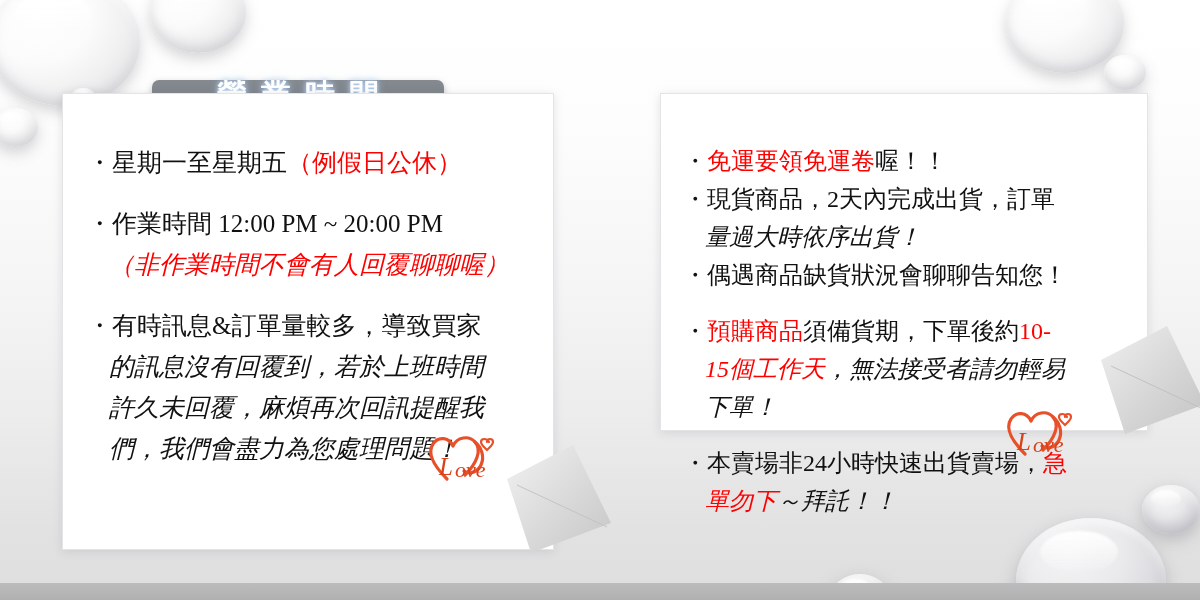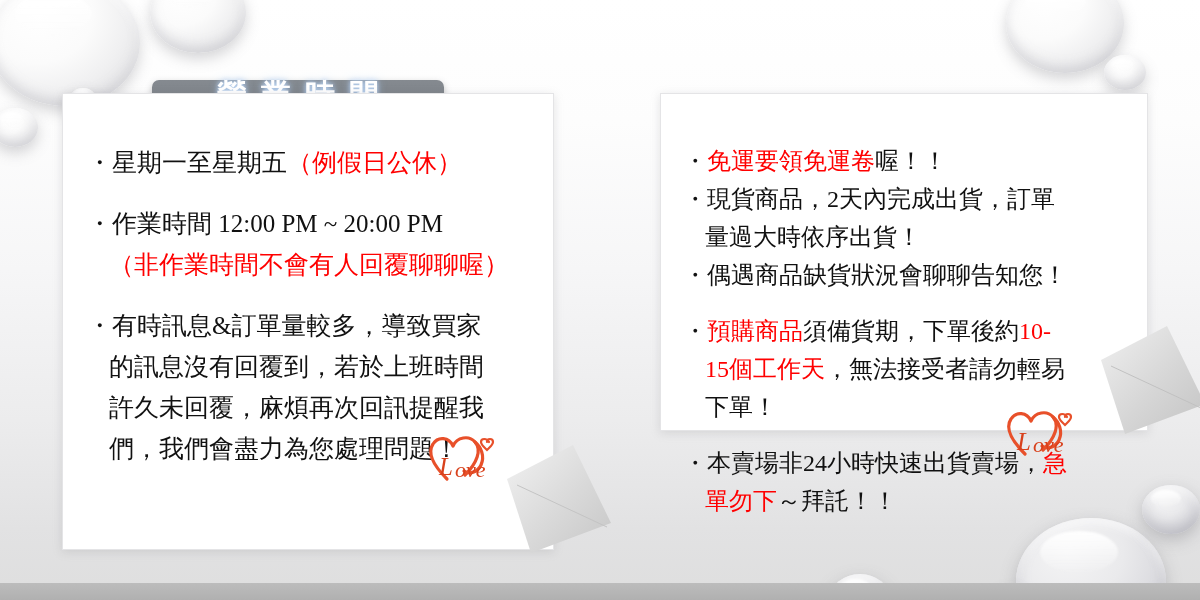--- a/index.html
+++ b/index.html
@@ -145,21 +145,21 @@
   .left-text .gap { height: 20px; display: block; }
 
   .right-text {
     left: 22px;
     top: 48px;
     font-size: 24px;
     line-height: 38px;
   }
   .right-text .gap { height: 18px; display: block; }
 
-  .indent { padding-left: 22px; }
+  .indent { padding-left: 22px; font-style: italic; }
 
   
   .love {
     position: absolute;
     width: 92px;
     height: 62px;
   }
 </style>
 </head>
 <body>

